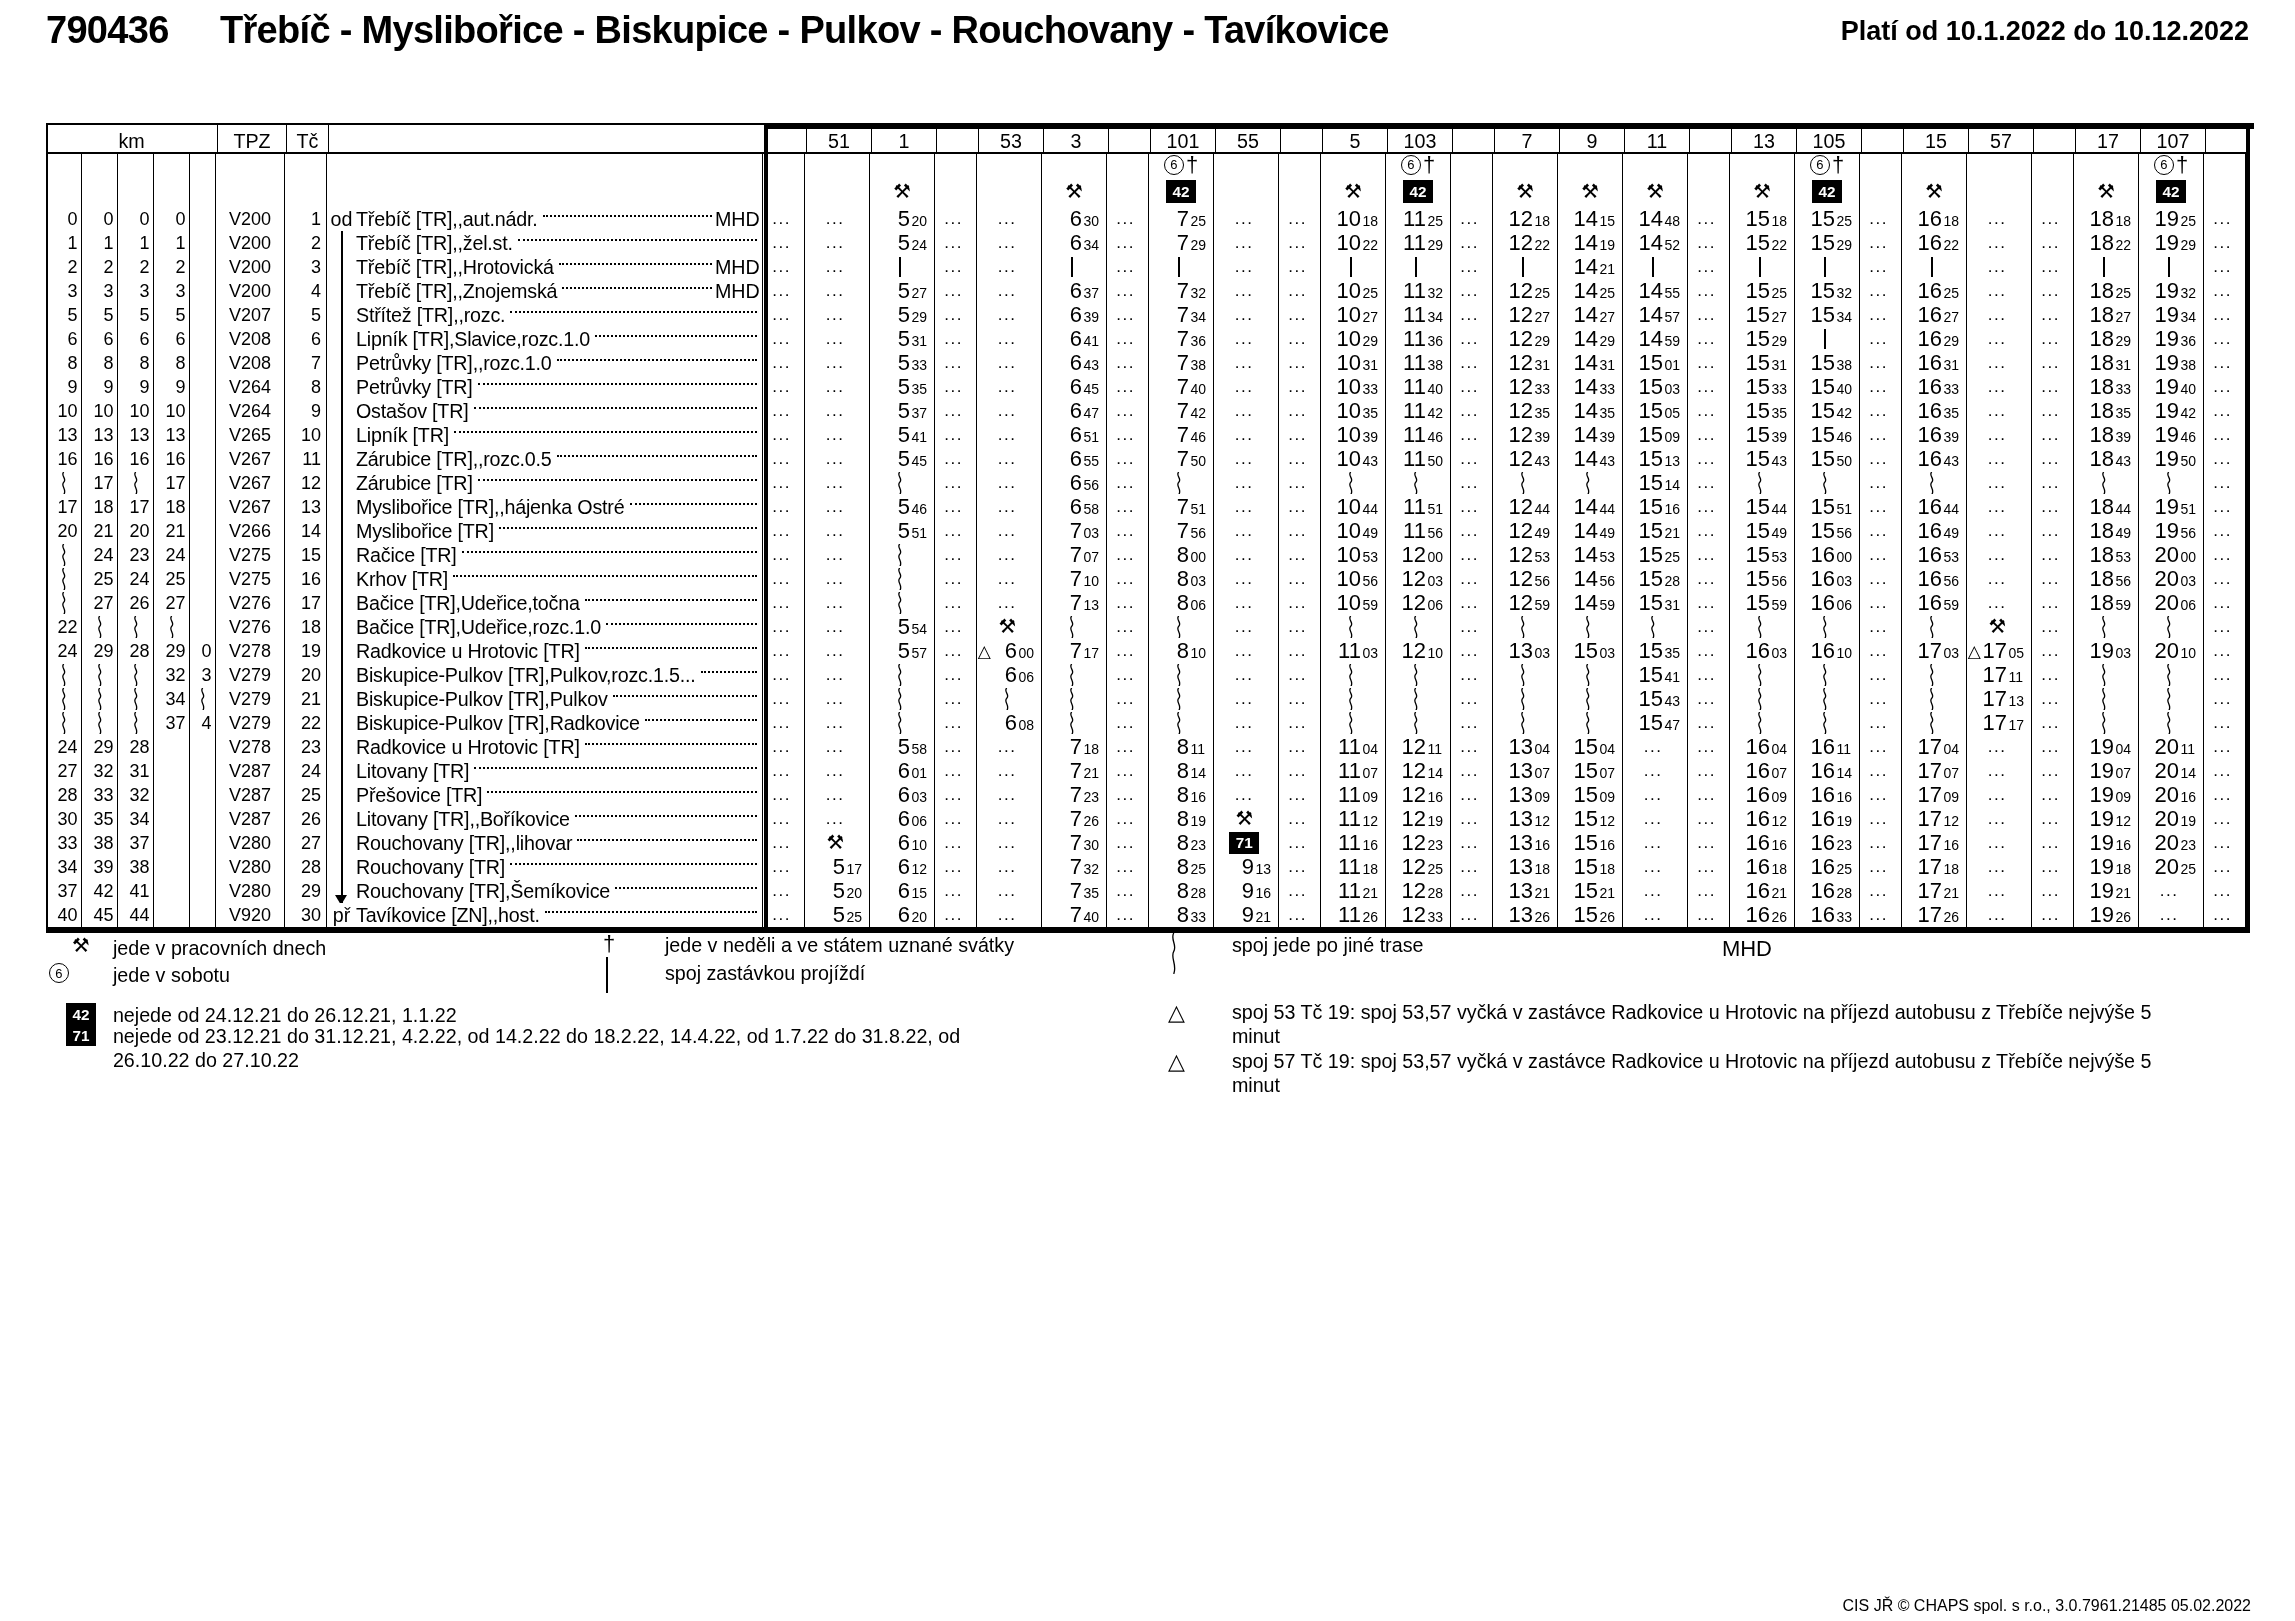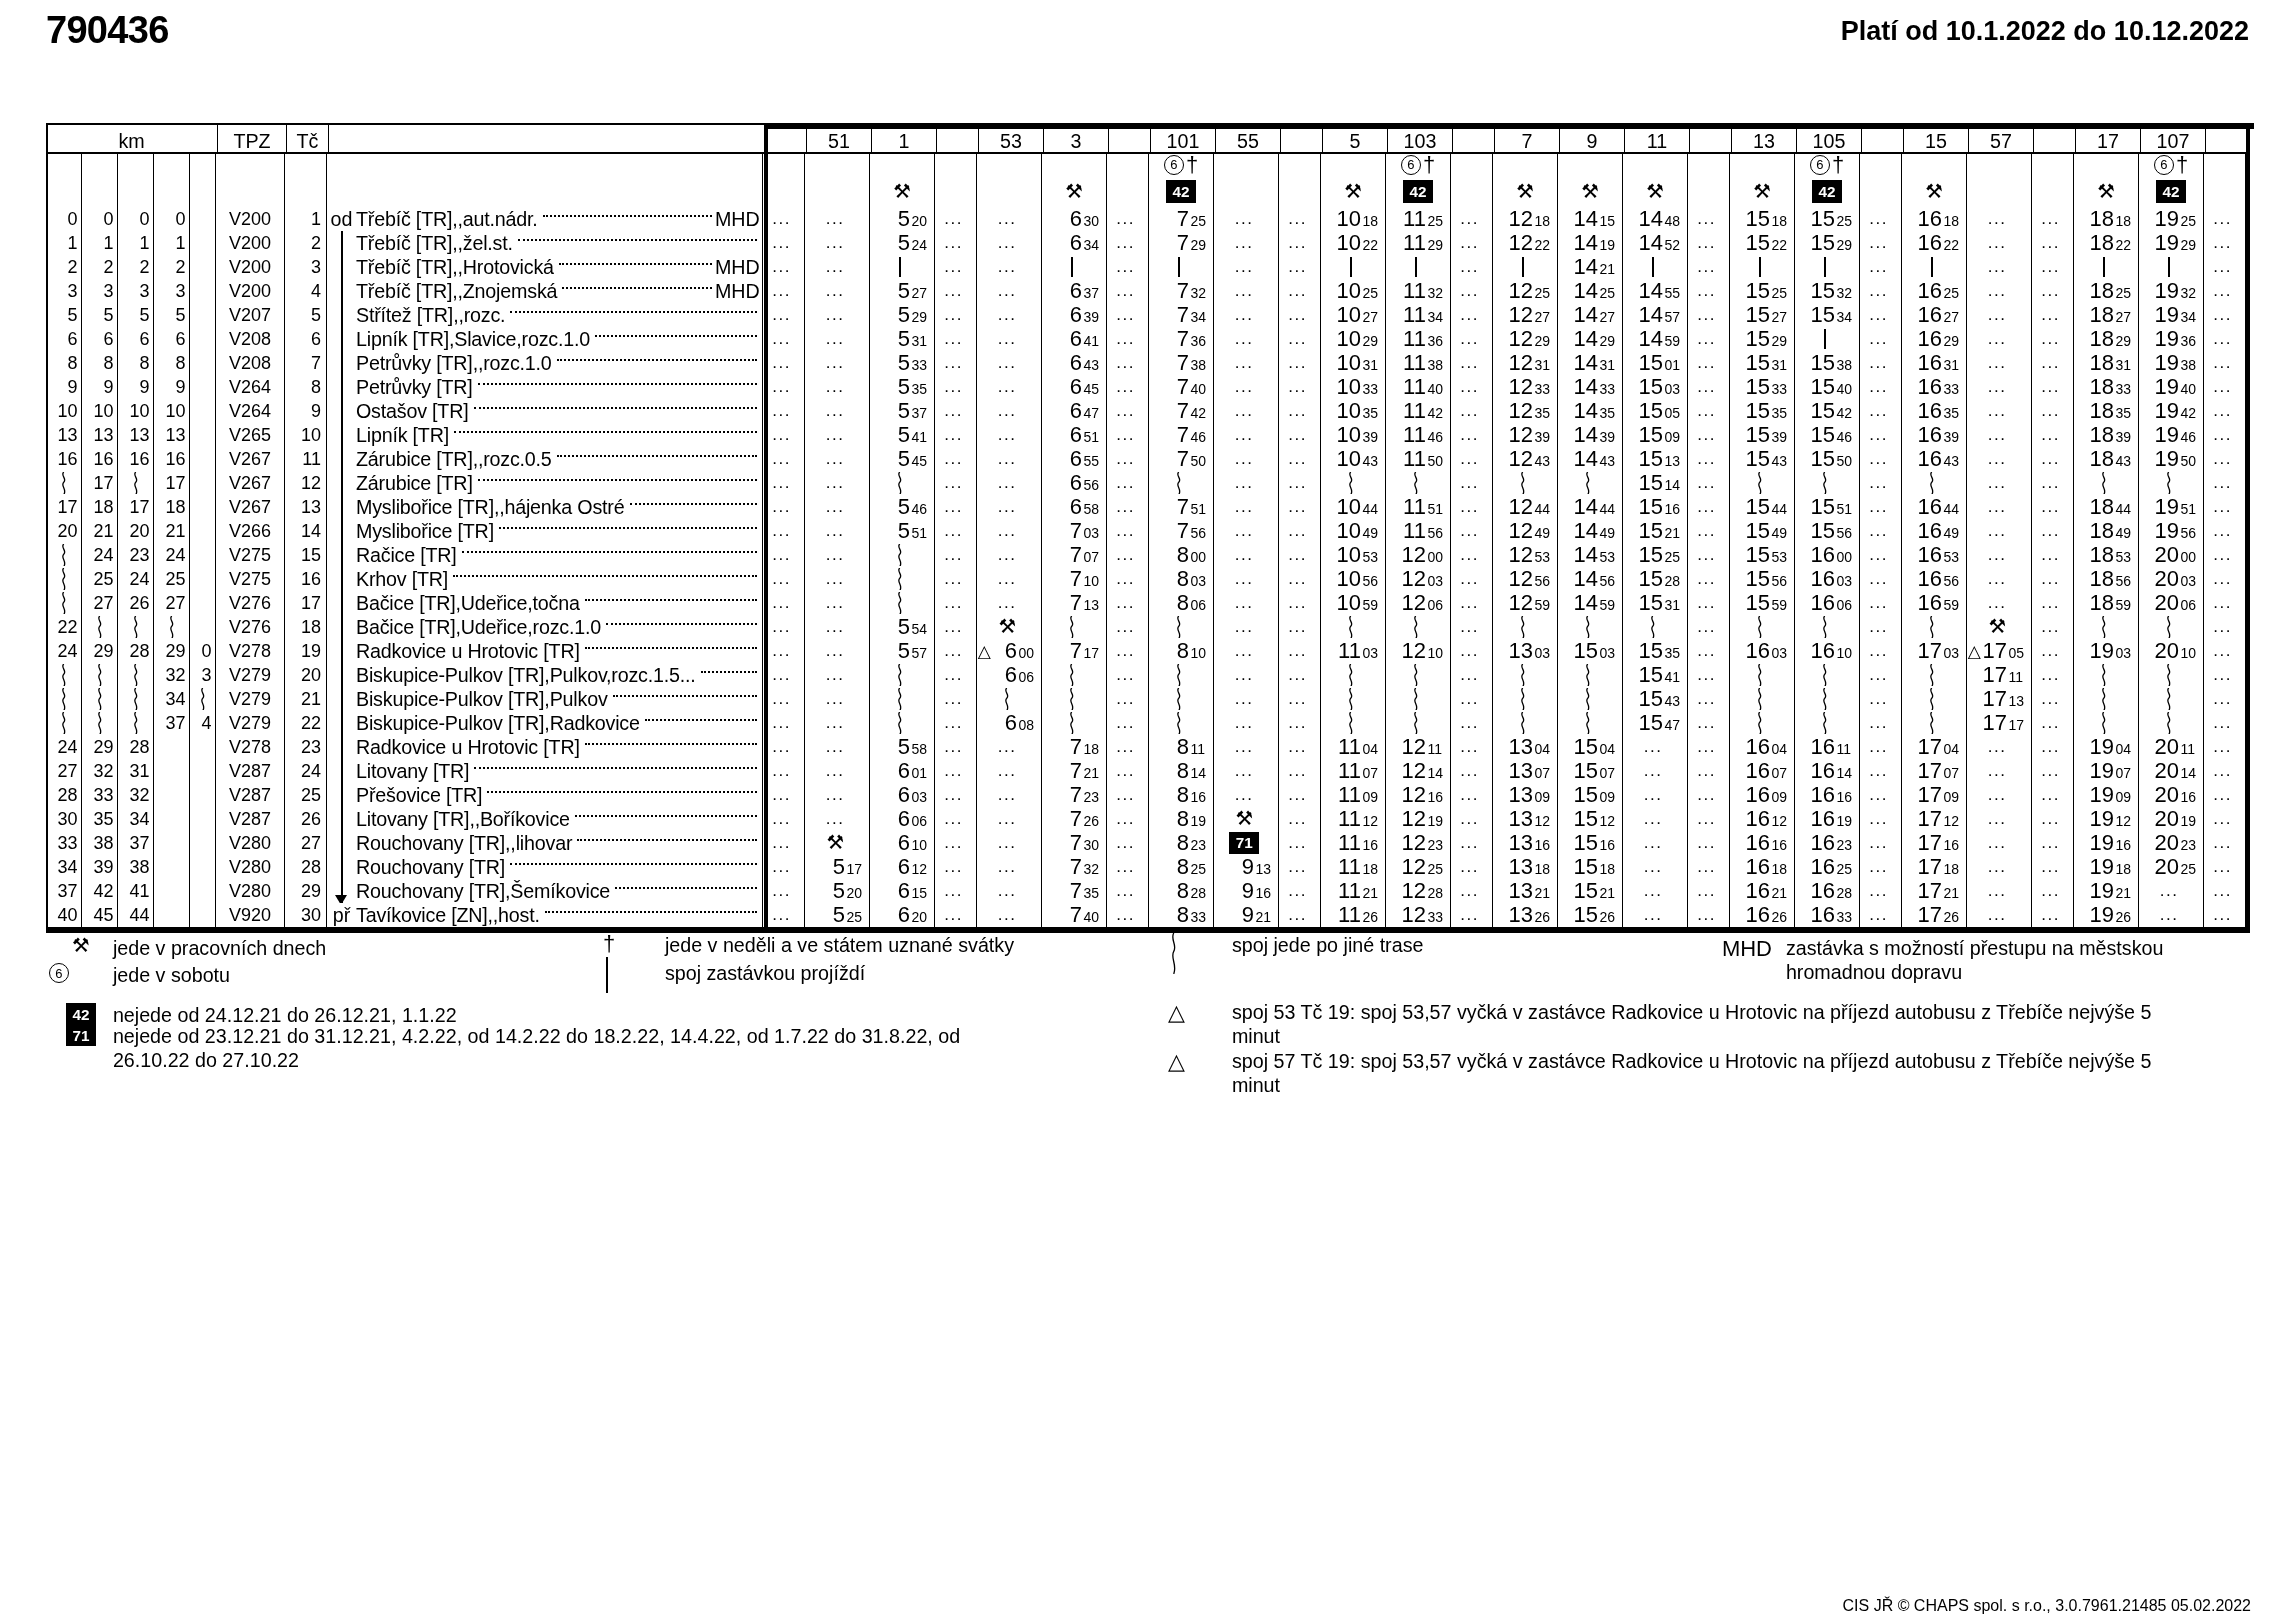--- a/index.html
+++ b/index.html
@@ -59,20 +59,21 @@
   .lsquig{margin-left:1.5px;}
   .lmhd{font-size:22px;letter-spacing:0;}
   .tariff{left:46px;top:1108px;font-size:19.7px;}
   .credit{right:44px;top:1597px;font-size:16px;}
 </style>
 </head>
 <body>
 
 <div class="page">
   <div class="abs title-num">790436</div>
+  <div class="abs title-route">Třebíč - Myslibořice - Biskupice - Pulkov - Rouchovany - Tavíkovice</div>
   <div class="abs validity">Platí od 10.1.2022 do 10.12.2022</div>
 
   <div id="tt">
       <div class="trow hrow">
         <div class="cell hcell" style="width: 172px;">km</div>
         <div class="cell hcell" style="width: 69px;">TPZ</div>
         <div class="cell hcell" style="width: 42px;">Tč</div>
         <div class="cell hcell" style="width: 436px;"></div>
         <div class="cell hcell" style="width: 42px;"></div>
         <div class="cell hcell" style="width: 65px;">51</div>
@@ -4267,21 +4268,20 @@
               <path d="M6.5 0 C 1.5 8.4 11.5 16.8 6.5 25.2 C 1.5 33.6 11.5 43.68 6.5 56" fill="none" stroke="#000" stroke-width="1.8"></path>
             </svg>
           </span>
         </div>
         <div class="ltext">spoj jede po jiné trase</div>
       </div>
       <div class="litem" style="left: 1719px; top: 936px;">
         <div class="lsym">
           <span class="lmhd">MHD</span>
         </div>
-        <div class="ltext" style="width: 394px;">zastávka s možností přestupu na městskou hromadnou dopravu</div>
       </div>
       <div class="litem" style="left: 46px; top: 1003px;">
         <div class="lsym">
           <span class="sbox">42</span>
         </div>
         <div class="ltext" style="width: 860px;">nejede od 24.12.21 do 26.12.21, 1.1.22</div>
       </div>
       <div class="litem" style="left: 46px; top: 1024px;">
         <div class="lsym">
           <span class="sbox">71</span>

